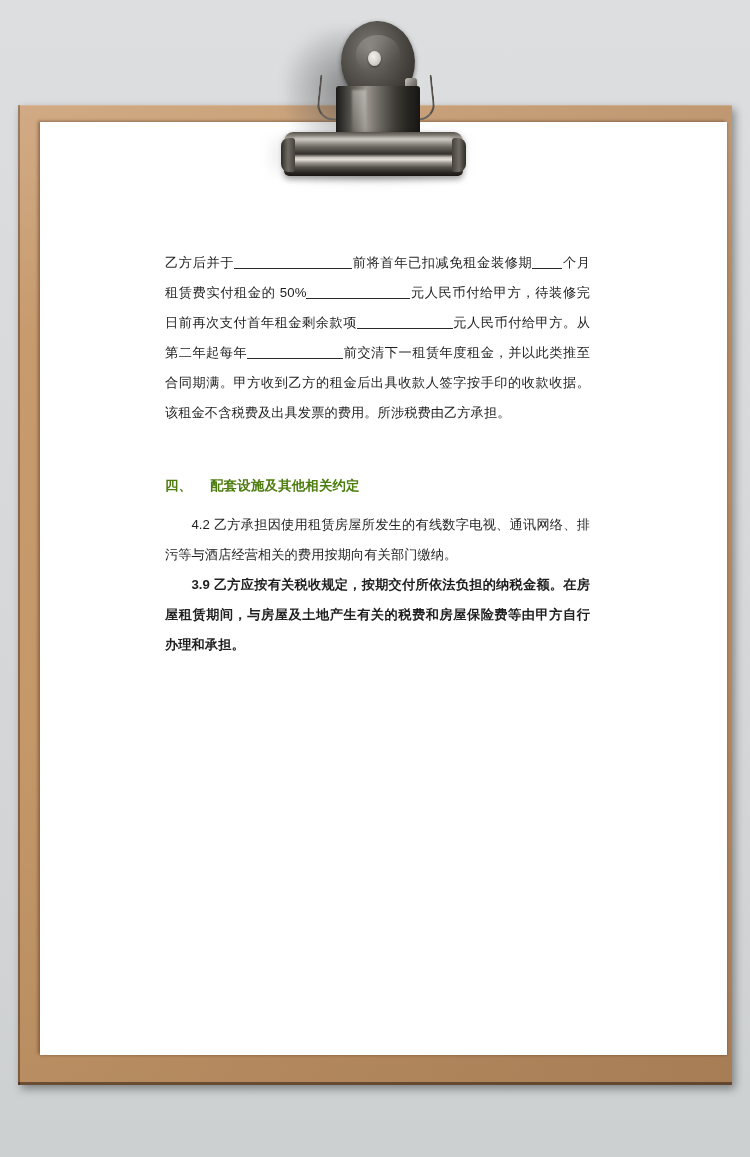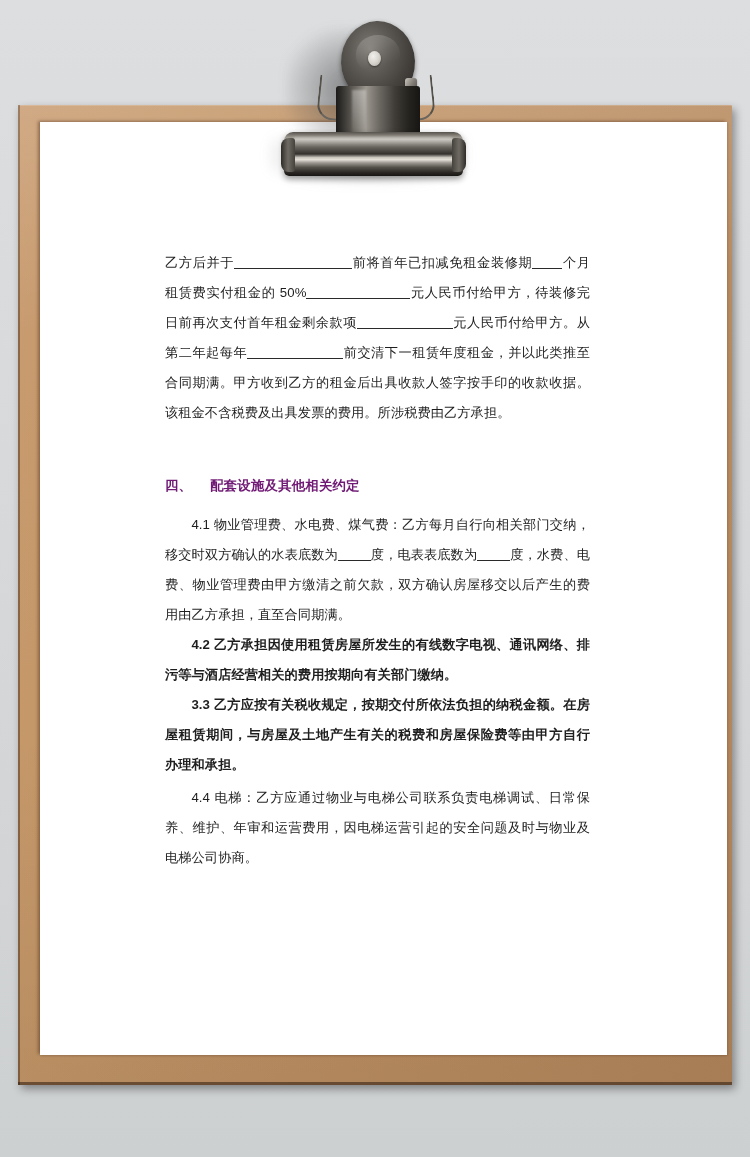--- a/index.html
+++ b/index.html
@@ -85,21 +85,21 @@
   .gap-lg { height: 46px; }
   .gap-sm { height: 12px; }
   .gap-xs { height: 3px; }
 
   h2.heading {
     font-size: 13.4px;
     font-weight: bold;
     line-height: 24px;
     margin: 0;
     letter-spacing: 0.2px;
-    color: #701a75;
+    color: #4d7c0f;
   }
   .heading-gapnum { display: inline-block; width: 18px; }
 
   .blank {
     display: inline-block;
     border-bottom: 1px solid #2a2a2a;
     vertical-align: -2px;
   }
   .b-xl { width: 118px; }
   .b-lg { width: 104px; }
@@ -293,29 +293,27 @@
     <div id="doc">
 
       <p class="p"><span>乙方后并于</span><span class="blank b-xl"></span><span>前将首年已扣减免租金装修期</span><span class="blank b-xs"></span><span>个月租赁费实付租金的 50%</span><span class="blank b-lg"></span><span>元人民币付给甲方，待装修完日前再次支付首年租金剩余款项</span><span class="blank b-md"></span><span>元人民币付给甲方。从第二年起每年</span><span class="blank b-md"></span><span>前交清下一租赁年度租金，并以此类推至合同期满。甲方收到乙方的租金后出具收款人签字按手印的收款收据。该租金不含税费及出具发票的费用。所涉税费由乙方承担。</span></p>
 
       <div class="gap-lg"></div>
 
       <h2 class="heading"><span>四、</span><span class="heading-gapnum"></span><span>配套设施及其他相关约定</span></h2>
 
       <div class="gap-sm"></div>
 
-      <p class="p indent"><span>4.1 物业管理费、水电费、煤气费：乙方每月自行向相关部门交纳，移交时双方确认的水表底数为</span><span class="blank b-sm"></span><span>度，电表表底数为</span><span class="blank b-sm"></span><span>度，水费、电费、物业管理费由甲方缴清之前欠款，双方确认房屋移交以后产生的费用由乙方承担，直至合同期满。</span></p>
 
       <p class="p indent">4.2 乙方承担因使用租赁房屋所发生的有线数字电视、通讯网络、排污等与酒店经营相关的费用按期向有关部门缴纳。</p>
 
-      <p class="p indent">3.3 乙方应按有关税收规定，按期交付所依法负担的纳税金额。在房屋租赁期间，与房屋及土地产生有关的税费和房屋保险费等由甲方自行办理和承担。</p>
+      <p class="p indent">3.9 乙方应按有关税收规定，按期交付所依法负担的纳税金额。在房屋租赁期间，与房屋及土地产生有关的税费和房屋保险费等由甲方自行办理和承担。</p>
 
       <div class="gap-xs"></div>
 
-      <p class="p indent">4.4 电梯：乙方应通过物业与电梯公司联系负责电梯调试、日常保养、维护、年审和运营费用，因电梯运营引起的安全问题及时与物业及电梯公司协商。</p>
 
       <div class="gap-xs"></div>
 
 
       <div class="gap-xs"></div>
 
 
       <div class="gap-xs"></div>
 
 

